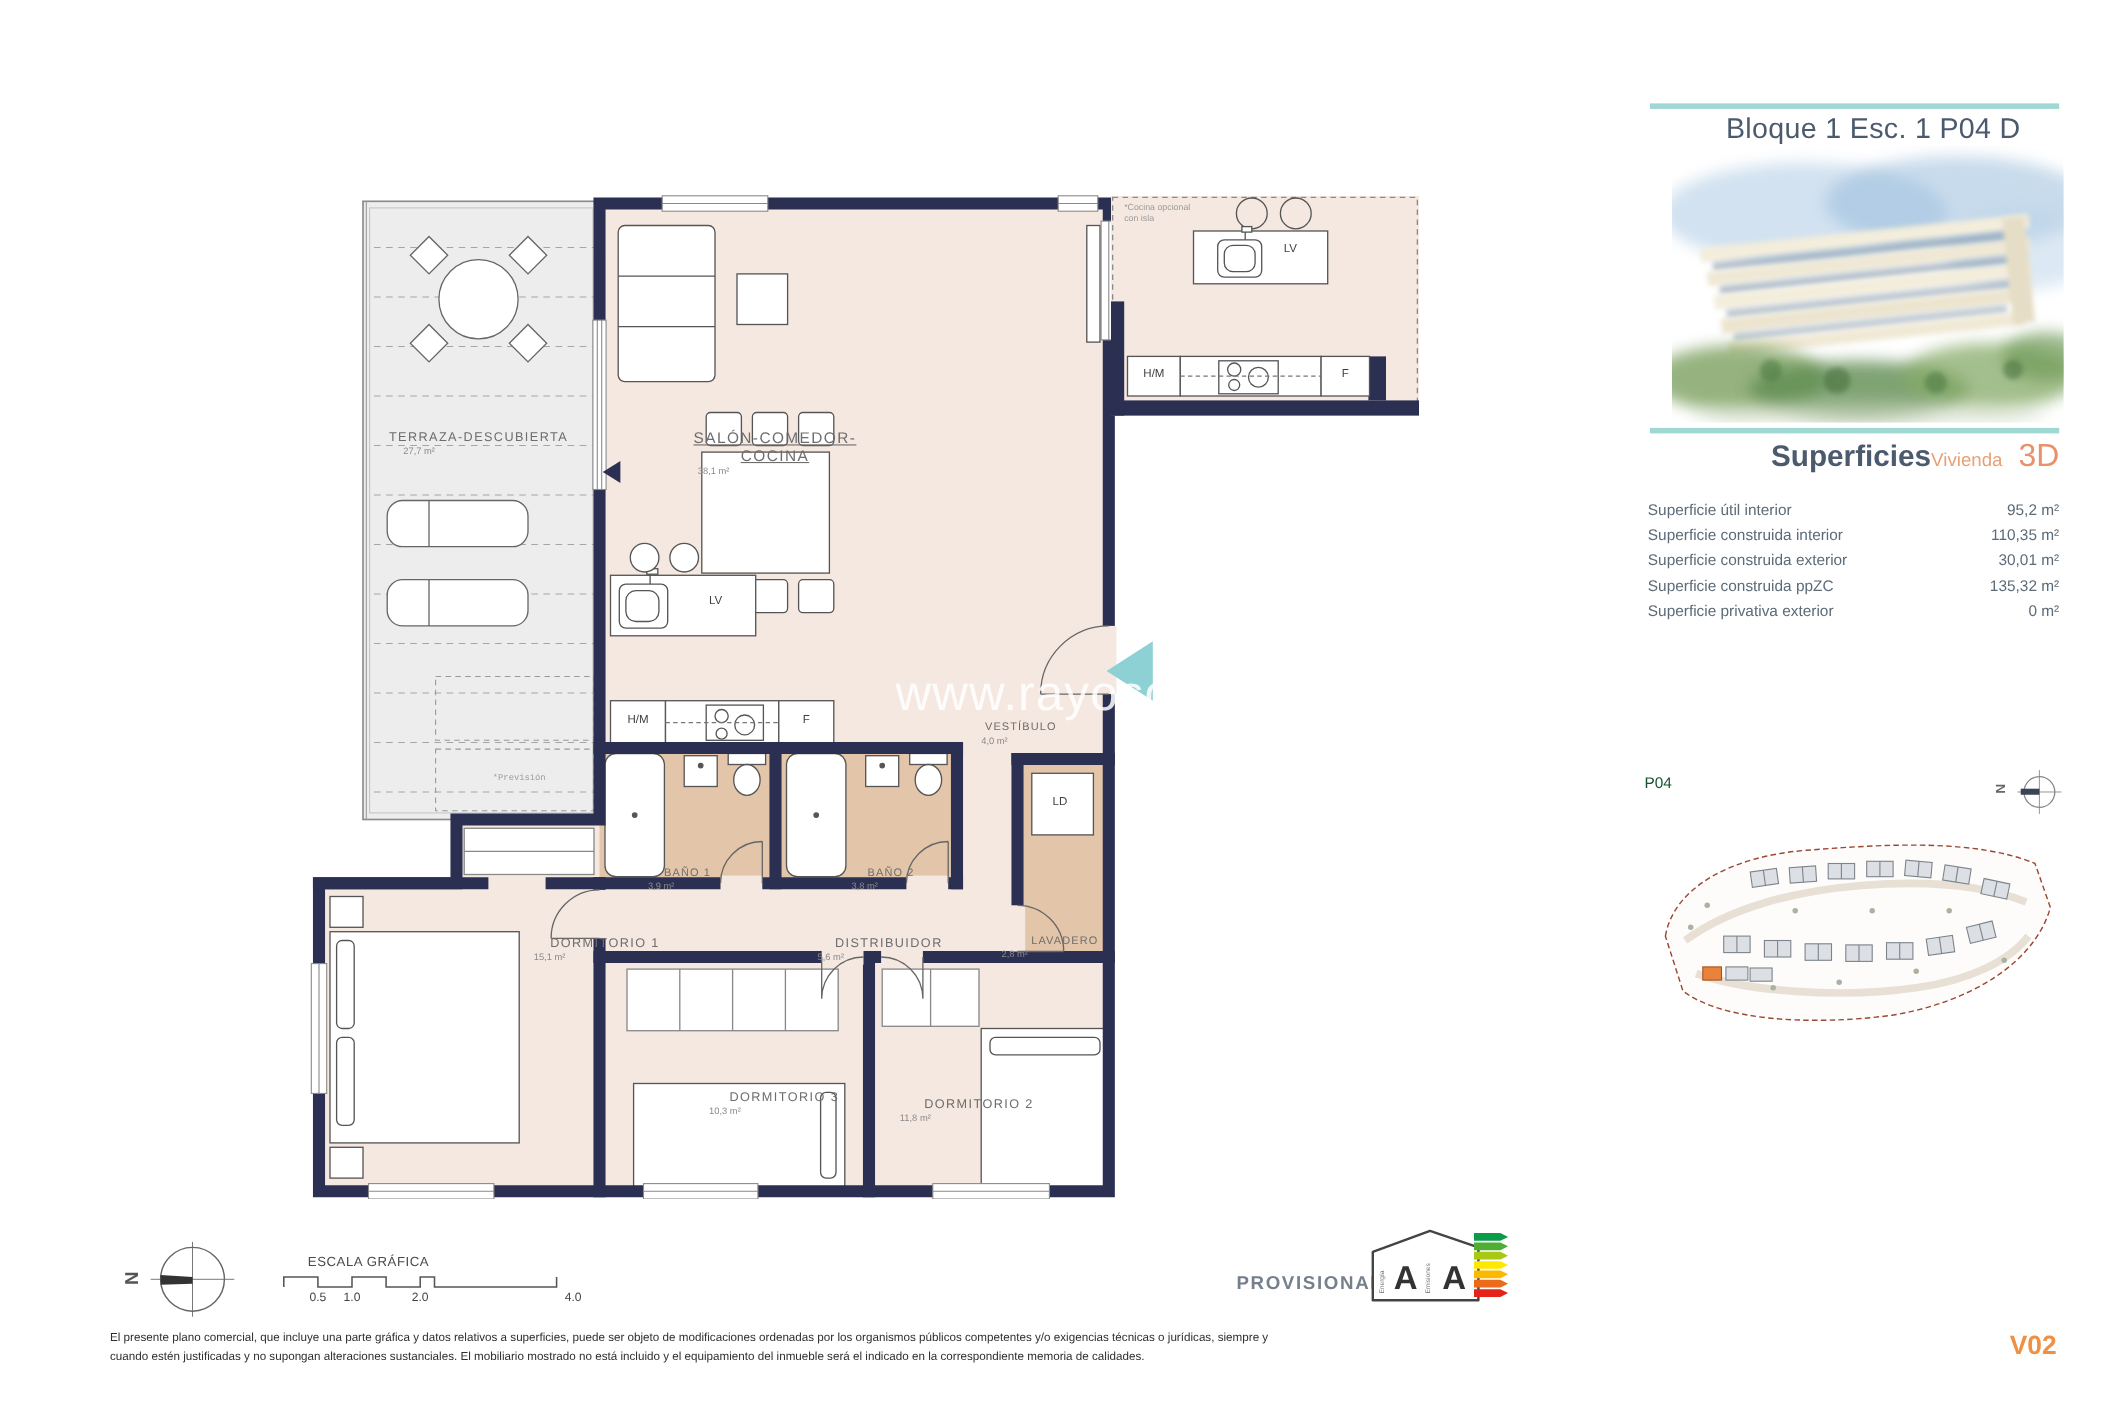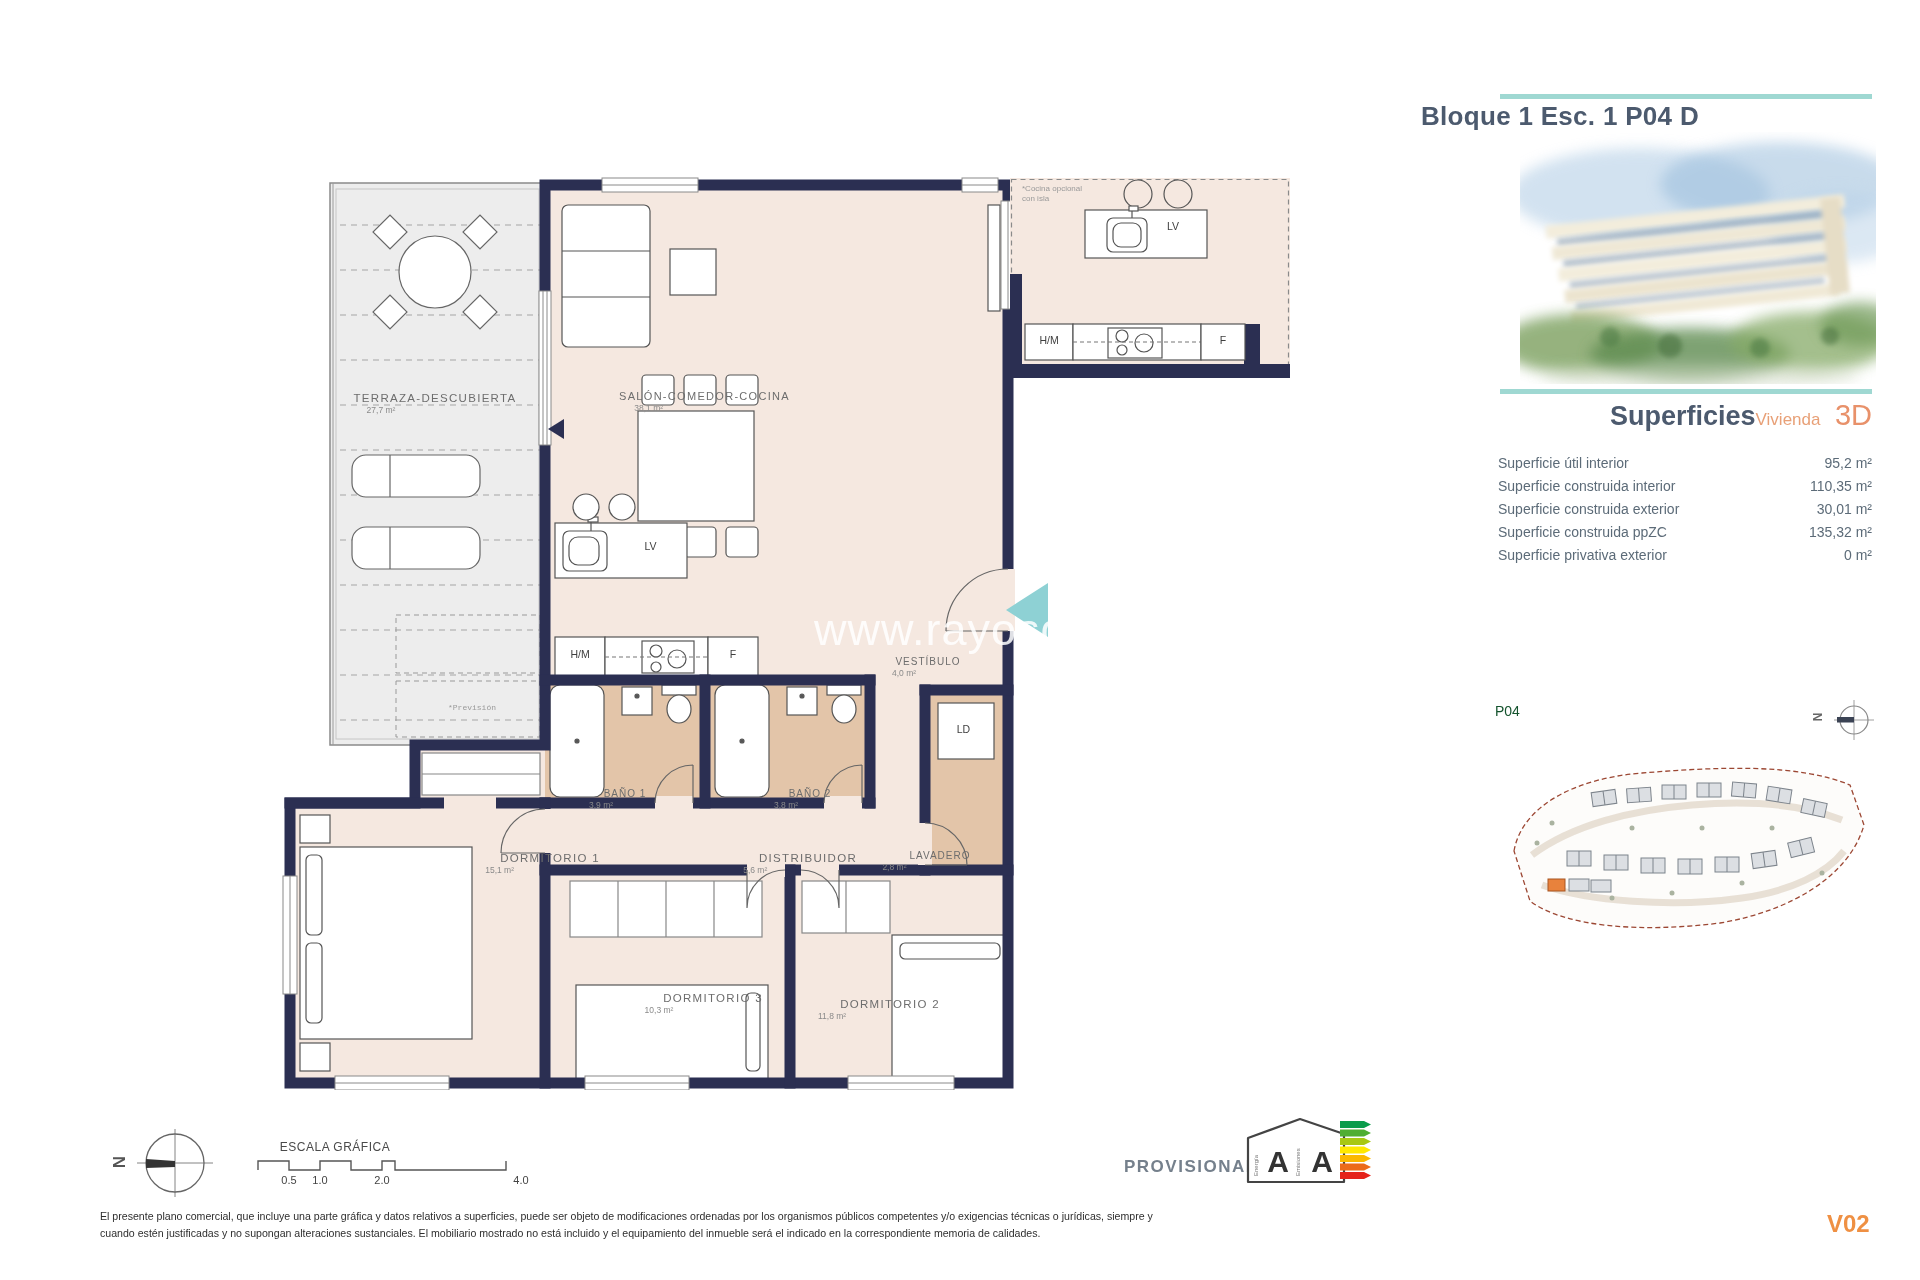--- a/index.html
+++ b/index.html
@@ -2,30 +2,30 @@
 <html><head>
 <meta charset="utf-8">
 <style>
   html,body{margin:0;padding:0;background:#e9e9e9;}
   .stage{position:relative;width:1920px;height:1280px;background:#ffffff;
          font-family:"Liberation Sans",sans-serif;overflow:hidden;}
   .abs{position:absolute;}
   
   .rlabel{position:absolute;text-align:center;pointer-events:none;margin-top:40px;}
   .rname{font-size:11.5px;letter-spacing:1.3px;color:#6d6d6d;}
-  .rname.big{font-size:11px;}
+  .rname.big{font-size:14px;text-decoration:underline;}
   .rname.small{font-size:10px;letter-spacing:1px;}
   .rarea{font-size:8.5px;color:#8a8a8a;text-align:left;padding-left:14%;margin-top:1px;}
   .fix{position:absolute;font-size:10.5px;color:#3f3f3f;text-align:center;pointer-events:none;}
   .note{position:absolute;font-size:8px;color:#9a9a9a;text-align:left;line-height:10px;pointer-events:none;}
   .watermark{position:absolute;left:814px;top:604px;width:238px;overflow:hidden;white-space:nowrap;
              font-size:45px;letter-spacing:1px;color:rgba(255,255,255,0.85);pointer-events:none;}
   
   .tealline{position:absolute;height:4.5px;background:#9fd8d2;}
-  .sbtitle{position:absolute;left:1421px;top:101px;font-size:26px;font-weight:bold;color:#4c5a6e;letter-spacing:0.3px;}
+  .sbtitle{position:absolute;left:1569px;top:101px;font-size:26px;font-weight:normal;color:#4c5a6e;letter-spacing:0.3px;}
   .suphead{position:absolute;left:1498px;top:399px;width:374px;display:flex;justify-content:flex-end;align-items:baseline;}
   .suphead .h{font-size:27px;font-weight:bold;color:#4c5a6e;}
   .suphead .viv{font-size:17px;color:#e8a077;margin-right:10px;}
   .suphead .code{font-size:29px;color:#e8916a;}
   .suprows{position:absolute;left:1498px;top:452px;width:374px;}
   .suprow{display:flex;justify-content:space-between;font-size:14px;color:#5c6b78;line-height:23px;}
   .p04{position:absolute;left:1495px;top:703px;font-size:14px;color:#14532d;}
   .vcode{position:absolute;left:1827px;top:1210px;font-size:24px;font-weight:bold;color:#ef9043;}
   .nlabel{position:absolute;font-weight:bold;color:#555;transform:rotate(-90deg);}
   
@@ -254,21 +254,21 @@
     <div class="rarea">3,8 m²</div>
   </div>
   <div class="rlabel" style="left:460px;top:812px;width:180px;">
     <div class="rname">DORMITORIO 1</div>
     <div class="rarea">15,1 m²</div>
   </div>
   <div class="rlabel" style="left:718px;top:812px;width:180px;">
     <div class="rname">DISTRIBUIDOR</div>
     <div class="rarea">5,6 m²</div>
   </div>
-  <div class="rlabel" style="left:860px;top:810px;width:160px;">
+  <div class="rlabel" style="left:888px;top:810px;width:160px;">
     <div class="rname small">LAVADERO</div>
     <div class="rarea">2,8 m²</div>
   </div>
   <div class="rlabel" style="left:618px;top:952px;width:190px;">
     <div class="rname">DORMITORIO 3</div>
     <div class="rarea">10,3 m²</div>
   </div>
   <div class="rlabel" style="left:790px;top:958px;width:200px;">
     <div class="rname">DORMITORIO 2</div>
     <div class="rarea">11,8 m²</div>

